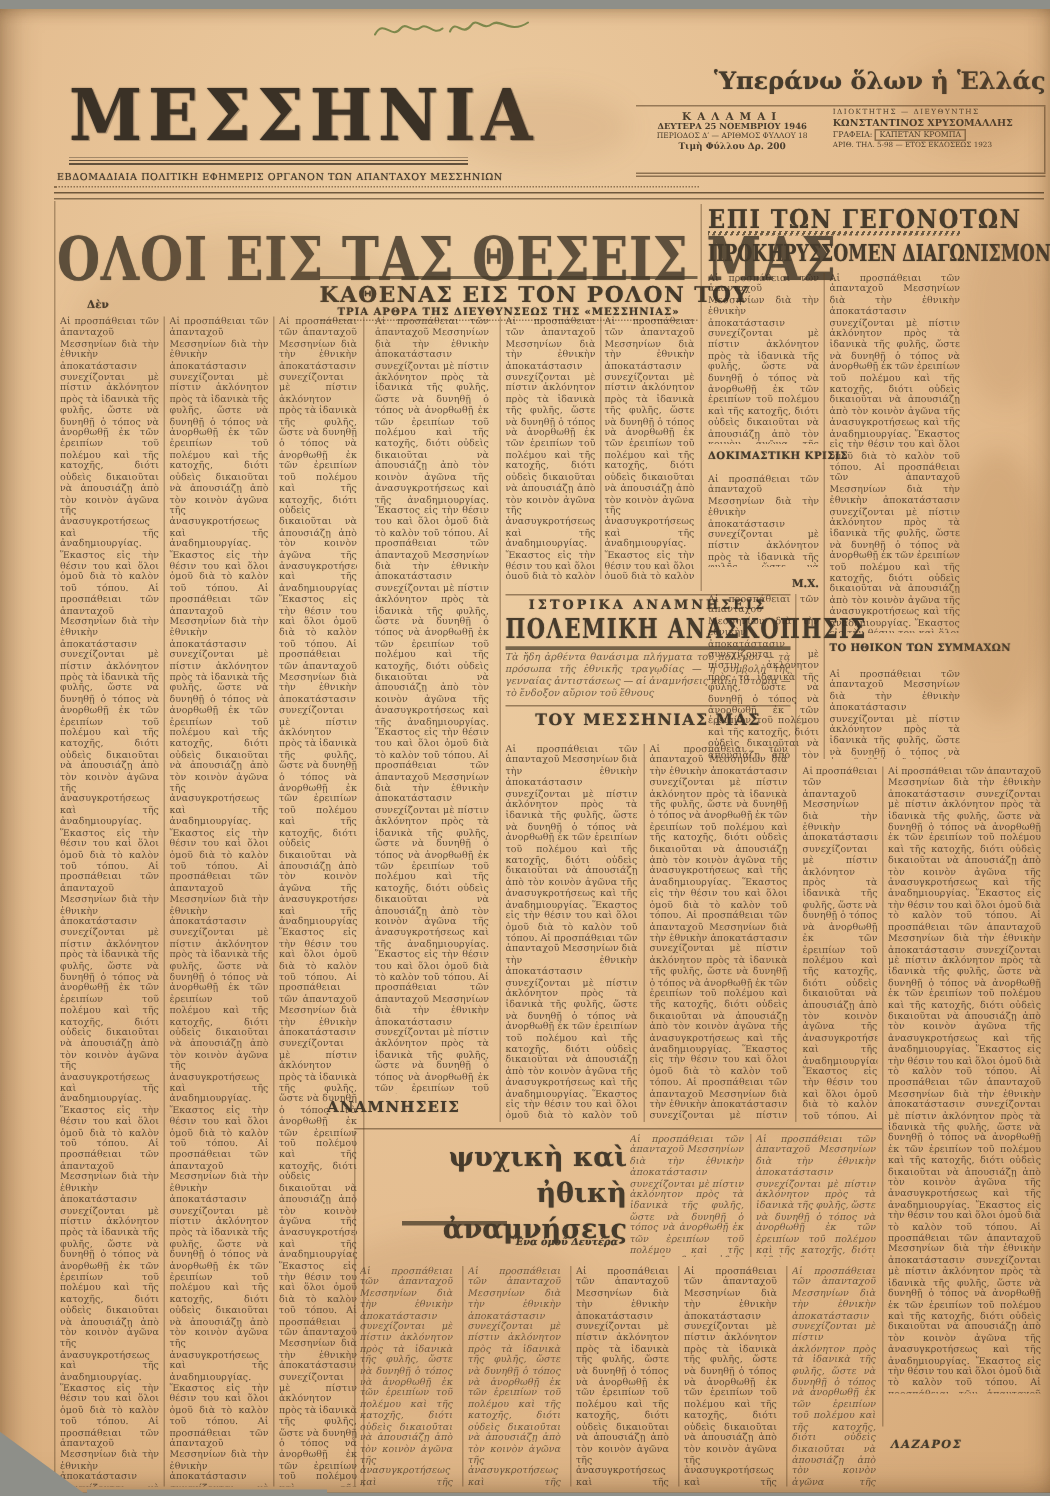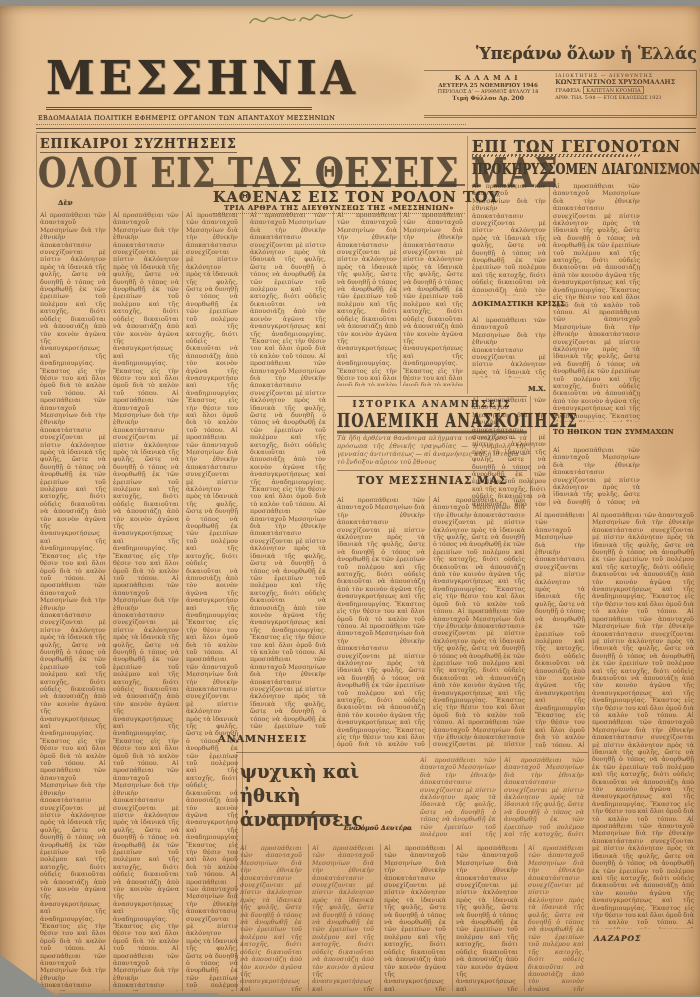--- a/index.html
+++ b/index.html
@@ -79,24 +79,23 @@
         <span>ΓΡΑΦΕΙΑ:</span>
         <span class="boxed">ΚΑΠΕΤΑΝ ΚΡΟΜΠΑ</span>
       </div>
       <div style="font-size:4.8px;margin-top:1.5px;white-space:nowrap;">ΑΡΙΘ. ΤΗΛ. 5-98 — ΕΤΟΣ ΕΚΔΟΣΕΩΣ 1923</div>
     </div>
   </div>
 
   <div class="abs double-rule" style="left:36px;top:122px;width:660px;"></div>
   <div class="vr" style="left:36px;top:128px;height:860px;"></div>
 
-  <div class="abs ink" style="left:40px;top:130px;font-size:12.5px;font-weight:bold;letter-spacing:1px;border-bottom:1.5px solid rgba(70,58,40,.7);padding-bottom:1px;">ΕΠΙΚΑΙΡΟΙ ΣΥΖΗΤΗΣΕΙΣ</div>
   <div class="abs headline-main ink" style="left:38px;top:143px;width:430px;">ΟΛΟΙ ΕΙΣ ΤΑΣ ΘΕΣΕΙΣ ΜΑΣ</div>
   <div class="abs ink" style="left:213px;top:178px;width:252px;font-size:14.5px;font-weight:bold;text-align:center;letter-spacing:1px;border-top:2px solid rgba(70,58,40,.7);padding-top:2px;white-space:nowrap;">ΚΑΘΕΝΑΣ ΕΙΣ ΤΟΝ ΡΟΛΟΝ ΤΟΥ</div>
-  <div class="abs ink" style="left:213px;top:198px;width:252px;font-size:6.8px;font-weight:bold;text-align:center;letter-spacing:.6px;border-bottom:1px dotted rgba(84,60,34,.6);padding-bottom:1px;white-space:nowrap;">ΤΡΙΑ ΑΡΘΡΑ ΤΗΣ ΔΙΕΥΘΥΝΣΕΩΣ ΤΗΣ «ΜΕΣΣΗΝΙΩΝ»</div>
+  <div class="abs ink" style="left:213px;top:198px;width:252px;font-size:6.8px;font-weight:bold;text-align:center;letter-spacing:.6px;border-bottom:1px dotted rgba(84,60,34,.6);padding-bottom:1px;white-space:nowrap;">ΤΡΙΑ ΑΡΘΡΑ ΤΗΣ ΔΙΕΥΘΥΝΣΕΩΣ ΤΗΣ «ΜΕΣΣΗΝΙΑΣ»</div>
   <div class="abs ink" style="left:58px;top:192px;font-size:7px;font-weight:bold;">Δὲν</div>
 
   <div class="col" style="left:40px;top:205px;width:66px;height:780px;">Αἱ προσπάθειαι τῶν ἁπανταχοῦ Μεσσηνίων διὰ τὴν ἐθνικὴν ἀποκατάστασιν συνεχίζονται μὲ πίστιν ἀκλόνητον πρὸς τὰ ἰδανικὰ τῆς φυλῆς, ὥστε νὰ δυνηθῇ ὁ τόπος νὰ ἀνορθωθῇ ἐκ τῶν ἐρειπίων τοῦ πολέμου καὶ τῆς κατοχῆς, διότι οὐδεὶς δικαιοῦται νὰ ἀπουσιάζῃ ἀπὸ τὸν κοινὸν ἀγῶνα τῆς ἀνασυγκροτήσεως καὶ τῆς ἀναδημιουργίας. Ἕκαστος εἰς τὴν θέσιν του καὶ ὅλοι ὁμοῦ διὰ τὸ καλὸν τοῦ τόπου. Αἱ προσπάθειαι τῶν ἁπανταχοῦ Μεσσηνίων διὰ τὴν ἐθνικὴν ἀποκατάστασιν συνεχίζονται μὲ πίστιν ἀκλόνητον πρὸς τὰ ἰδανικὰ τῆς φυλῆς, ὥστε νὰ δυνηθῇ ὁ τόπος νὰ ἀνορθωθῇ ἐκ τῶν ἐρειπίων τοῦ πολέμου καὶ τῆς κατοχῆς, διότι οὐδεὶς δικαιοῦται νὰ ἀπουσιάζῃ ἀπὸ τὸν κοινὸν ἀγῶνα τῆς ἀνασυγκροτήσεως καὶ τῆς ἀναδημιουργίας. Ἕκαστος εἰς τὴν θέσιν του καὶ ὅλοι ὁμοῦ διὰ τὸ καλὸν τοῦ τόπου. Αἱ προσπάθειαι τῶν ἁπανταχοῦ Μεσσηνίων διὰ τὴν ἐθνικὴν ἀποκατάστασιν συνεχίζονται μὲ πίστιν ἀκλόνητον πρὸς τὰ ἰδανικὰ τῆς φυλῆς, ὥστε νὰ δυνηθῇ ὁ τόπος νὰ ἀνορθωθῇ ἐκ τῶν ἐρειπίων τοῦ πολέμου καὶ τῆς κατοχῆς, διότι οὐδεὶς δικαιοῦται νὰ ἀπουσιάζῃ ἀπὸ τὸν κοινὸν ἀγῶνα τῆς ἀνασυγκροτήσεως καὶ τῆς ἀναδημιουργίας. Ἕκαστος εἰς τὴν θέσιν του καὶ ὅλοι ὁμοῦ διὰ τὸ καλὸν τοῦ τόπου. Αἱ προσπάθειαι τῶν ἁπανταχοῦ Μεσσηνίων διὰ τὴν ἐθνικὴν ἀποκατάστασιν συνεχίζονται μὲ πίστιν ἀκλόνητον πρὸς τὰ ἰδανικὰ τῆς φυλῆς, ὥστε νὰ δυνηθῇ ὁ τόπος νὰ ἀνορθωθῇ ἐκ τῶν ἐρειπίων τοῦ πολέμου καὶ τῆς κατοχῆς, διότι οὐδεὶς δικαιοῦται νὰ ἀπουσιάζῃ ἀπὸ τὸν κοινὸν ἀγῶνα τῆς ἀνασυγκροτήσεως καὶ τῆς ἀναδημιουργίας. Ἕκαστος εἰς τὴν θέσιν του καὶ ὅλοι ὁμοῦ διὰ τὸ καλὸν τοῦ τόπου. Αἱ προσπάθειαι τῶν ἁπανταχοῦ Μεσσηνίων διὰ τὴν ἐθνικὴν ἀποκατάστασιν συνεχίζονται μὲ πίστιν ἀκλόνητον πρὸς τὰ ἰδανικὰ τῆς φυλῆς, ὥστε νὰ δυνηθῇ ὁ τόπος νὰ ἀνορθωθῇ ἐκ τῶν ἐρειπίων τοῦ πολέμου καὶ τῆς κατοχῆς, διότι οὐδεὶς δικαιοῦται νὰ ἀπουσιάζῃ ἀπὸ τὸν κοινὸν ἀγῶνα τῆς ἀνασυγκροτήσεως καὶ τῆς ἀναδημιουργίας. Ἕκαστος εἰς τὴν θέσιν του καὶ ὅλοι ὁμοῦ διὰ τὸ καλὸν τοῦ τόπου. Αἱ προσπάθειαι τῶν ἁπανταχοῦ Μεσσηνίων διὰ τὴν ἐθνικὴν ἀποκατάστασιν συνεχίζονται μὲ πίστιν ἀκλόνητον πρὸς τὰ ἰδανικὰ τῆς φυλῆς, ὥστε νὰ δυνηθῇ ὁ τόπος νὰ ἀνορθωθῇ ἐκ τῶν ἐρειπίων τοῦ πολέμου καὶ τῆς κατοχῆς, διότι οὐδεὶς δικαιοῦται νὰ ἀπουσιάζῃ ἀπὸ τὸν κοινὸν ἀγῶνα τῆς ἀνασυγκροτήσεως καὶ τῆς ἀναδημιουργίας. Ἕκαστος εἰς τὴν θέσιν του καὶ ὅλοι ὁμοῦ διὰ τὸ καλὸν τοῦ τόπου. Αἱ προσπάθειαι τῶν ἁπανταχοῦ Μεσσηνίων διὰ τὴν ἐθνικὴν ἀποκατάστασιν συνεχίζονται μὲ πίστιν ἀκλόνητον πρὸς τὰ ἰδανικὰ τῆς φυλῆς, ὥστε νὰ δυνηθῇ ὁ τόπος νὰ ἀνορθωθῇ ἐκ τῶν ἐρειπίων τοῦ πολέμου καὶ τῆς κατοχῆς, διότι οὐδεὶς δικαιοῦται νὰ ἀπουσιάζῃ ἀπὸ τὸν κοινὸν ἀγῶνα τῆς ἀνασυγκροτήσεως καὶ τῆς ἀναδημιουργίας. Ἕκαστος εἰς τὴν θέσιν του καὶ ὅλοι ὁμοῦ διὰ τὸ καλὸν τοῦ τόπου. </div>
   <div class="vr" style="left:109px;top:205px;height:780px;"></div>
   <div class="col" style="left:113px;top:205px;width:66px;height:780px;">Αἱ προσπάθειαι τῶν ἁπανταχοῦ Μεσσηνίων διὰ τὴν ἐθνικὴν ἀποκατάστασιν συνεχίζονται μὲ πίστιν ἀκλόνητον πρὸς τὰ ἰδανικὰ τῆς φυλῆς, ὥστε νὰ δυνηθῇ ὁ τόπος νὰ ἀνορθωθῇ ἐκ τῶν ἐρειπίων τοῦ πολέμου καὶ τῆς κατοχῆς, διότι οὐδεὶς δικαιοῦται νὰ ἀπουσιάζῃ ἀπὸ τὸν κοινὸν ἀγῶνα τῆς ἀνασυγκροτήσεως καὶ τῆς ἀναδημιουργίας. Ἕκαστος εἰς τὴν θέσιν του καὶ ὅλοι ὁμοῦ διὰ τὸ καλὸν τοῦ τόπου. Αἱ προσπάθειαι τῶν ἁπανταχοῦ Μεσσηνίων διὰ τὴν ἐθνικὴν ἀποκατάστασιν συνεχίζονται μὲ πίστιν ἀκλόνητον πρὸς τὰ ἰδανικὰ τῆς φυλῆς, ὥστε νὰ δυνηθῇ ὁ τόπος νὰ ἀνορθωθῇ ἐκ τῶν ἐρειπίων τοῦ πολέμου καὶ τῆς κατοχῆς, διότι οὐδεὶς δικαιοῦται νὰ ἀπουσιάζῃ ἀπὸ τὸν κοινὸν ἀγῶνα τῆς ἀνασυγκροτήσεως καὶ τῆς ἀναδημιουργίας. Ἕκαστος εἰς τὴν θέσιν του καὶ ὅλοι ὁμοῦ διὰ τὸ καλὸν τοῦ τόπου. Αἱ προσπάθειαι τῶν ἁπανταχοῦ Μεσσηνίων διὰ τὴν ἐθνικὴν ἀποκατάστασιν συνεχίζονται μὲ πίστιν ἀκλόνητον πρὸς τὰ ἰδανικὰ τῆς φυλῆς, ὥστε νὰ δυνηθῇ ὁ τόπος νὰ ἀνορθωθῇ ἐκ τῶν ἐρειπίων τοῦ πολέμου καὶ τῆς κατοχῆς, διότι οὐδεὶς δικαιοῦται νὰ ἀπουσιάζῃ ἀπὸ τὸν κοινὸν ἀγῶνα τῆς ἀνασυγκροτήσεως καὶ τῆς ἀναδημιουργίας. Ἕκαστος εἰς τὴν θέσιν του καὶ ὅλοι ὁμοῦ διὰ τὸ καλὸν τοῦ τόπου. Αἱ προσπάθειαι τῶν ἁπανταχοῦ Μεσσηνίων διὰ τὴν ἐθνικὴν ἀποκατάστασιν συνεχίζονται μὲ πίστιν ἀκλόνητον πρὸς τὰ ἰδανικὰ τῆς φυλῆς, ὥστε νὰ δυνηθῇ ὁ τόπος νὰ ἀνορθωθῇ ἐκ τῶν ἐρειπίων τοῦ πολέμου καὶ τῆς κατοχῆς, διότι οὐδεὶς δικαιοῦται νὰ ἀπουσιάζῃ ἀπὸ τὸν κοινὸν ἀγῶνα τῆς ἀνασυγκροτήσεως καὶ τῆς ἀναδημιουργίας. Ἕκαστος εἰς τὴν θέσιν του καὶ ὅλοι ὁμοῦ διὰ τὸ καλὸν τοῦ τόπου. Αἱ προσπάθειαι τῶν ἁπανταχοῦ Μεσσηνίων διὰ τὴν ἐθνικὴν ἀποκατάστασιν συνεχίζονται μὲ πίστιν ἀκλόνητον πρὸς τὰ ἰδανικὰ τῆς φυλῆς, ὥστε νὰ δυνηθῇ ὁ τόπος νὰ ἀνορθωθῇ ἐκ τῶν ἐρειπίων τοῦ πολέμου καὶ τῆς κατοχῆς, διότι οὐδεὶς δικαιοῦται νὰ ἀπουσιάζῃ ἀπὸ τὸν κοινὸν ἀγῶνα τῆς ἀνασυγκροτήσεως καὶ τῆς ἀναδημιουργίας. Ἕκαστος εἰς τὴν θέσιν του καὶ ὅλοι ὁμοῦ διὰ τὸ καλὸν τοῦ τόπου. Αἱ προσπάθειαι τῶν ἁπανταχοῦ Μεσσηνίων διὰ τὴν ἐθνικὴν ἀποκατάστασιν συνεχίζονται μὲ πίστιν ἀκλόνητον πρὸς τὰ ἰδανικὰ τῆς φυλῆς, ὥστε νὰ δυνηθῇ ὁ τόπος νὰ ἀνορθωθῇ ἐκ τῶν ἐρειπίων τοῦ πολέμου καὶ τῆς κατοχῆς, διότι οὐδεὶς δικαιοῦται νὰ ἀπουσιάζῃ ἀπὸ τὸν κοινὸν ἀγῶνα τῆς ἀνασυγκροτήσεως καὶ τῆς ἀναδημιουργίας. Ἕκαστος εἰς τὴν θέσιν του καὶ ὅλοι ὁμοῦ διὰ τὸ καλὸν τοῦ τόπου. Αἱ προσπάθειαι τῶν ἁπανταχοῦ Μεσσηνίων διὰ τὴν ἐθνικὴν ἀποκατάστασιν συνεχίζονται μὲ πίστιν ἀκλόνητον πρὸς τὰ ἰδανικὰ τῆς φυλῆς, ὥστε νὰ δυνηθῇ ὁ τόπος νὰ ἀνορθωθῇ ἐκ τῶν ἐρειπίων τοῦ πολέμου καὶ τῆς κατοχῆς, διότι οὐδεὶς δικαιοῦται νὰ ἀπουσιάζῃ ἀπὸ τὸν κοινὸν ἀγῶνα τῆς ἀνασυγκροτήσεως καὶ τῆς ἀναδημιουργίας. Ἕκαστος εἰς τὴν θέσιν του καὶ ὅλοι ὁμοῦ διὰ τὸ καλὸν τοῦ τόπου. </div>
   <div class="vr" style="left:182px;top:205px;height:780px;"></div>
   <div class="col" style="left:186px;top:205px;width:52px;height:780px;">Αἱ προσπάθειαι τῶν ἁπανταχοῦ Μεσσηνίων διὰ τὴν ἐθνικὴν ἀποκατάστασιν συνεχίζονται μὲ πίστιν ἀκλόνητον πρὸς τὰ ἰδανικὰ τῆς φυλῆς, ὥστε νὰ δυνηθῇ ὁ τόπος νὰ ἀνορθωθῇ ἐκ τῶν ἐρειπίων τοῦ πολέμου καὶ τῆς κατοχῆς, διότι οὐδεὶς δικαιοῦται νὰ ἀπουσιάζῃ ἀπὸ τὸν κοινὸν ἀγῶνα τῆς ἀνασυγκροτήσεως καὶ τῆς ἀναδημιουργίας. Ἕκαστος εἰς τὴν θέσιν του καὶ ὅλοι ὁμοῦ διὰ τὸ καλὸν τοῦ τόπου. Αἱ προσπάθειαι τῶν ἁπανταχοῦ Μεσσηνίων διὰ τὴν ἐθνικὴν ἀποκατάστασιν συνεχίζονται μὲ πίστιν ἀκλόνητον πρὸς τὰ ἰδανικὰ τῆς φυλῆς, ὥστε νὰ δυνηθῇ ὁ τόπος νὰ ἀνορθωθῇ ἐκ τῶν ἐρειπίων τοῦ πολέμου καὶ τῆς κατοχῆς, διότι οὐδεὶς δικαιοῦται νὰ ἀπουσιάζῃ ἀπὸ τὸν κοινὸν ἀγῶνα τῆς ἀνασυγκροτήσεως καὶ τῆς ἀναδημιουργίας. Ἕκαστος εἰς τὴν θέσιν του καὶ ὅλοι ὁμοῦ διὰ τὸ καλὸν τοῦ τόπου. Αἱ προσπάθειαι τῶν ἁπανταχοῦ Μεσσηνίων διὰ τὴν ἐθνικὴν ἀποκατάστασιν συνεχίζονται μὲ πίστιν ἀκλόνητον πρὸς τὰ ἰδανικὰ τῆς φυλῆς, ὥστε νὰ δυνηθῇ ὁ τόπος νὰ ἀνορθωθῇ ἐκ τῶν ἐρειπίων τοῦ πολέμου καὶ τῆς κατοχῆς, διότι οὐδεὶς δικαιοῦται νὰ ἀπουσιάζῃ ἀπὸ τὸν κοινὸν ἀγῶνα τῆς ἀνασυγκροτήσεως καὶ τῆς ἀναδημιουργίας. Ἕκαστος εἰς τὴν θέσιν του καὶ ὅλοι ὁμοῦ διὰ τὸ καλὸν τοῦ τόπου. Αἱ προσπάθειαι τῶν ἁπανταχοῦ Μεσσηνίων διὰ τὴν ἐθνικὴν ἀποκατάστασιν συνεχίζονται μὲ πίστιν ἀκλόνητον πρὸς τὰ ἰδανικὰ τῆς φυλῆς, ὥστε νὰ δυνηθῇ ὁ τόπος νὰ ἀνορθωθῇ ἐκ τῶν ἐρειπίων τοῦ πολέμου καὶ τῆς κατοχῆς, διότι οὐδεὶς δικαιοῦται νὰ ἀπουσιάζῃ ἀπὸ τὸν κοινὸν ἀγῶνα τῆς ἀνασυγκροτήσεως καὶ τῆς ἀναδημιουργίας. Ἕκαστος εἰς τὴν θέσιν του καὶ ὅλοι ὁμοῦ διὰ τὸ καλὸν τοῦ τόπου. Αἱ προσπάθειαι τῶν ἁπανταχοῦ Μεσσηνίων διὰ τὴν ἐθνικὴν ἀποκατάστασιν συνεχίζονται μὲ πίστιν ἀκλόνητον πρὸς τὰ ἰδανικὰ τῆς φυλῆς, ὥστε νὰ δυνηθῇ ὁ τόπος νὰ ἀνορθωθῇ ἐκ τῶν ἐρειπίων τοῦ πολέμου καὶ τῆς κατοχῆς, διότι οὐδεὶς δικαιοῦται νὰ ἀπουσιάζῃ ἀπὸ τὸν κοινὸν ἀγῶνα τῆς ἀνασυγκροτήσεως καὶ τῆς ἀναδημιουργίας. Ἕκαστος εἰς τὴν θέσιν του καὶ ὅλοι ὁμοῦ διὰ τὸ καλὸν τοῦ τόπου. Αἱ προσπάθειαι τῶν ἁπανταχοῦ Μεσσηνίων διὰ τὴν ἐθνικὴν ἀποκατάστασιν συνεχίζονται μὲ πίστιν ἀκλόνητον πρὸς τὰ ἰδανικὰ τῆς φυλῆς, ὥστε νὰ δυνηθῇ ὁ τόπος νὰ ἀνορθωθῇ ἐκ τῶν ἐρειπίων τοῦ πολέμου καὶ τῆς κατοχῆς, διότι οὐδεὶς δικαιοῦται νὰ ἀπουσιάζῃ ἀπὸ τὸν κοινὸν ἀγῶνα τῆς ἀνασυγκροτήσεως καὶ τῆς ἀναδημιουργίας. Ἕκαστος εἰς τὴν θέσιν του καὶ ὅλοι ὁμοῦ διὰ τὸ καλὸν τοῦ τόπου. </div>
   <div class="vr" style="left:242px;top:205px;height:780px;"></div>
   <div class="col" style="left:250px;top:205px;width:76px;height:518px;">Αἱ προσπάθειαι τῶν ἁπανταχοῦ Μεσσηνίων διὰ τὴν ἐθνικὴν ἀποκατάστασιν συνεχίζονται μὲ πίστιν ἀκλόνητον πρὸς τὰ ἰδανικὰ τῆς φυλῆς, ὥστε νὰ δυνηθῇ ὁ τόπος νὰ ἀνορθωθῇ ἐκ τῶν ἐρειπίων τοῦ πολέμου καὶ τῆς κατοχῆς, διότι οὐδεὶς δικαιοῦται νὰ ἀπουσιάζῃ ἀπὸ τὸν κοινὸν ἀγῶνα τῆς ἀνασυγκροτήσεως καὶ τῆς ἀναδημιουργίας. Ἕκαστος εἰς τὴν θέσιν του καὶ ὅλοι ὁμοῦ διὰ τὸ καλὸν τοῦ τόπου. Αἱ προσπάθειαι τῶν ἁπανταχοῦ Μεσσηνίων διὰ τὴν ἐθνικὴν ἀποκατάστασιν συνεχίζονται μὲ πίστιν ἀκλόνητον πρὸς τὰ ἰδανικὰ τῆς φυλῆς, ὥστε νὰ δυνηθῇ ὁ τόπος νὰ ἀνορθωθῇ ἐκ τῶν ἐρειπίων τοῦ πολέμου καὶ τῆς κατοχῆς, διότι οὐδεὶς δικαιοῦται νὰ ἀπουσιάζῃ ἀπὸ τὸν κοινὸν ἀγῶνα τῆς ἀνασυγκροτήσεως καὶ τῆς ἀναδημιουργίας. Ἕκαστος εἰς τὴν θέσιν του καὶ ὅλοι ὁμοῦ διὰ τὸ καλὸν τοῦ τόπου. Αἱ προσπάθειαι τῶν ἁπανταχοῦ Μεσσηνίων διὰ τὴν ἐθνικὴν ἀποκατάστασιν συνεχίζονται μὲ πίστιν ἀκλόνητον πρὸς τὰ ἰδανικὰ τῆς φυλῆς, ὥστε νὰ δυνηθῇ ὁ τόπος νὰ ἀνορθωθῇ ἐκ τῶν ἐρειπίων τοῦ πολέμου καὶ τῆς κατοχῆς, διότι οὐδεὶς δικαιοῦται νὰ ἀπουσιάζῃ ἀπὸ τὸν κοινὸν ἀγῶνα τῆς ἀνασυγκροτήσεως καὶ τῆς ἀναδημιουργίας. Ἕκαστος εἰς τὴν θέσιν του καὶ ὅλοι ὁμοῦ διὰ τὸ καλὸν τοῦ τόπου. Αἱ προσπάθειαι τῶν ἁπανταχοῦ Μεσσηνίων διὰ τὴν ἐθνικὴν ἀποκατάστασιν συνεχίζονται μὲ πίστιν ἀκλόνητον πρὸς τὰ ἰδανικὰ τῆς φυλῆς, ὥστε νὰ δυνηθῇ ὁ τόπος νὰ ἀνορθωθῇ ἐκ τῶν ἐρειπίων τοῦ πολέμου καὶ τῆς κατοχῆς, διότι οὐδεὶς δικαιοῦται νὰ ἀπουσιάζῃ ἀπὸ τὸν κοινὸν ἀγῶνα τῆς ἀνασυγκροτήσεως καὶ τῆς ἀναδημιουργίας. Ἕκαστος εἰς τὴν θέσιν του καὶ ὅλοι ὁμοῦ διὰ τὸ καλὸν τοῦ τόπου. Αἱ προσπάθειαι τῶν ἁπανταχοῦ Μεσσηνίων διὰ τὴν ἐθνικὴν ἀποκατάστασιν συνεχίζονται μὲ πίστιν ἀκλόνητον πρὸς τὰ ἰδανικὰ τῆς φυλῆς, ὥστε νὰ δυνηθῇ ὁ τόπος νὰ ἀνορθωθῇ ἐκ τῶν ἐρειπίων τοῦ πολέμου καὶ τῆς κατοχῆς, διότι οὐδεὶς δικαιοῦται νὰ ἀπουσιάζῃ ἀπὸ τὸν κοινὸν ἀγῶνα τῆς ἀνασυγκροτήσεως καὶ τῆς ἀναδημιουργίας. Ἕκαστος εἰς τὴν θέσιν του καὶ ὅλοι ὁμοῦ διὰ τὸ καλὸν τοῦ τόπου. </div>
   <div class="vr" style="left:333px;top:205px;height:537px;"></div>
@@ -130,26 +129,26 @@
   <div class="abs ink" style="left:472px;top:378px;width:74px;text-align:right;font-size:7px;font-weight:bold;">Μ.Χ.</div>
   <div class="col" style="left:472px;top:390px;width:74px;height:110px;">Αἱ προσπάθειαι τῶν ἁπανταχοῦ Μεσσηνίων διὰ τὴν ἐθνικὴν ἀποκατάστασιν συνεχίζονται μὲ πίστιν ἀκλόνητον πρὸς τὰ ἰδανικὰ τῆς φυλῆς, ὥστε νὰ δυνηθῇ ὁ τόπος νὰ ἀνορθωθῇ ἐκ τῶν ἐρειπίων τοῦ πολέμου καὶ τῆς κατοχῆς, διότι οὐδεὶς δικαιοῦται νὰ ἀπουσιάζῃ ἀπὸ τὸν κοινὸν ἀγῶνα τῆς ἀνασυγκροτήσεως καὶ τῆς ἀναδημιουργίας. Ἕκαστος εἰς τὴν θέσιν του καὶ ὅλοι ὁμοῦ διὰ τὸ καλὸν τοῦ τόπου. Αἱ προσπάθειαι τῶν ἁπανταχοῦ Μεσσηνίων διὰ τὴν ἐθνικὴν ἀποκατάστασιν συνεχίζονται μὲ πίστιν ἀκλόνητον πρὸς τὰ ἰδανικὰ τῆς φυλῆς, ὥστε νὰ δυνηθῇ ὁ τόπος νὰ ἀνορθωθῇ ἐκ τῶν ἐρειπίων τοῦ πολέμου καὶ τῆς κατοχῆς, διότι οὐδεὶς δικαιοῦται νὰ ἀπουσιάζῃ ἀπὸ τὸν κοινὸν ἀγῶνα τῆς ἀνασυγκροτήσεως καὶ τῆς ἀναδημιουργίας. Ἕκαστος εἰς τὴν θέσιν του καὶ ὅλοι ὁμοῦ διὰ τὸ καλὸν τοῦ τόπου. </div>
   <div class="vr" style="left:549px;top:176px;height:324px;"></div>
   <div class="col" style="left:553px;top:176px;width:87px;height:240px;">Αἱ προσπάθειαι τῶν ἁπανταχοῦ Μεσσηνίων διὰ τὴν ἐθνικὴν ἀποκατάστασιν συνεχίζονται μὲ πίστιν ἀκλόνητον πρὸς τὰ ἰδανικὰ τῆς φυλῆς, ὥστε νὰ δυνηθῇ ὁ τόπος νὰ ἀνορθωθῇ ἐκ τῶν ἐρειπίων τοῦ πολέμου καὶ τῆς κατοχῆς, διότι οὐδεὶς δικαιοῦται νὰ ἀπουσιάζῃ ἀπὸ τὸν κοινὸν ἀγῶνα τῆς ἀνασυγκροτήσεως καὶ τῆς ἀναδημιουργίας. Ἕκαστος εἰς τὴν θέσιν του καὶ ὅλοι ὁμοῦ διὰ τὸ καλὸν τοῦ τόπου. Αἱ προσπάθειαι τῶν ἁπανταχοῦ Μεσσηνίων διὰ τὴν ἐθνικὴν ἀποκατάστασιν συνεχίζονται μὲ πίστιν ἀκλόνητον πρὸς τὰ ἰδανικὰ τῆς φυλῆς, ὥστε νὰ δυνηθῇ ὁ τόπος νὰ ἀνορθωθῇ ἐκ τῶν ἐρειπίων τοῦ πολέμου καὶ τῆς κατοχῆς, διότι οὐδεὶς δικαιοῦται νὰ ἀπουσιάζῃ ἀπὸ τὸν κοινὸν ἀγῶνα τῆς ἀνασυγκροτήσεως καὶ τῆς ἀναδημιουργίας. Ἕκαστος εἰς τὴν θέσιν του καὶ ὅλοι ὁμοῦ διὰ τὸ καλὸν τοῦ τόπου. Αἱ προσπάθειαι τῶν ἁπανταχοῦ Μεσσηνίων διὰ τὴν ἐθνικὴν ἀποκατάστασιν συνεχίζονται μὲ πίστιν ἀκλόνητον πρὸς τὰ ἰδανικὰ τῆς φυλῆς, ὥστε νὰ δυνηθῇ ὁ τόπος νὰ ἀνορθωθῇ ἐκ τῶν ἐρειπίων τοῦ πολέμου καὶ τῆς κατοχῆς, διότι οὐδεὶς δικαιοῦται νὰ ἀπουσιάζῃ ἀπὸ τὸν κοινὸν ἀγῶνα τῆς ἀνασυγκροτήσεως καὶ τῆς ἀναδημιουργίας. Ἕκαστος εἰς τὴν θέσιν του καὶ ὅλοι ὁμοῦ διὰ τὸ καλὸν τοῦ τόπου. Αἱ προσπάθειαι τῶν ἁπανταχοῦ Μεσσηνίων διὰ τὴν ἐθνικὴν ἀποκατάστασιν συνεχίζονται μὲ πίστιν ἀκλόνητον πρὸς τὰ ἰδανικὰ τῆς φυλῆς, ὥστε νὰ δυνηθῇ ὁ τόπος νὰ ἀνορθωθῇ ἐκ τῶν ἐρειπίων τοῦ πολέμου καὶ τῆς κατοχῆς, διότι οὐδεὶς δικαιοῦται νὰ ἀπουσιάζῃ ἀπὸ τὸν κοινὸν ἀγῶνα τῆς ἀνασυγκροτήσεως καὶ τῆς ἀναδημιουργίας. Ἕκαστος εἰς τὴν θέσιν του καὶ ὅλοι ὁμοῦ διὰ τὸ καλὸν τοῦ τόπου. </div>
   <div class="abs ink small-caps-head" style="left:553px;top:422px;width:87px;font-size:6.8px;letter-spacing:.2px;white-space:nowrap;">ΤΟ ΗΘΙΚΟΝ ΤΩΝ ΣΥΜΜΑΧΩΝ</div>
   <div class="col" style="left:553px;top:440px;width:87px;height:60px;">Αἱ προσπάθειαι τῶν ἁπανταχοῦ Μεσσηνίων διὰ τὴν ἐθνικὴν ἀποκατάστασιν συνεχίζονται μὲ πίστιν ἀκλόνητον πρὸς τὰ ἰδανικὰ τῆς φυλῆς, ὥστε νὰ δυνηθῇ ὁ τόπος νὰ ἀνορθωθῇ ἐκ τῶν ἐρειπίων τοῦ πολέμου καὶ τῆς κατοχῆς, διότι οὐδεὶς δικαιοῦται νὰ ἀπουσιάζῃ ἀπὸ τὸν κοινὸν ἀγῶνα τῆς ἀνασυγκροτήσεως καὶ τῆς ἀναδημιουργίας. Ἕκαστος εἰς τὴν θέσιν του καὶ ὅλοι ὁμοῦ διὰ τὸ καλὸν τοῦ τόπου. Αἱ προσπάθειαι τῶν ἁπανταχοῦ Μεσσηνίων διὰ τὴν ἐθνικὴν ἀποκατάστασιν συνεχίζονται μὲ πίστιν ἀκλόνητον πρὸς τὰ ἰδανικὰ τῆς φυλῆς, ὥστε νὰ δυνηθῇ ὁ τόπος νὰ ἀνορθωθῇ ἐκ τῶν ἐρειπίων τοῦ πολέμου καὶ τῆς κατοχῆς, διότι οὐδεὶς δικαιοῦται νὰ ἀπουσιάζῃ ἀπὸ τὸν κοινὸν ἀγῶνα τῆς ἀνασυγκροτήσεως καὶ τῆς ἀναδημιουργίας. Ἕκαστος εἰς τὴν θέσιν του καὶ ὅλοι ὁμοῦ διὰ τὸ καλὸν τοῦ τόπου. </div>
 
   <div class="col" style="left:535px;top:505px;width:50px;height:237px;">Αἱ προσπάθειαι τῶν ἁπανταχοῦ Μεσσηνίων διὰ τὴν ἐθνικὴν ἀποκατάστασιν συνεχίζονται μὲ πίστιν ἀκλόνητον πρὸς τὰ ἰδανικὰ τῆς φυλῆς, ὥστε νὰ δυνηθῇ ὁ τόπος νὰ ἀνορθωθῇ ἐκ τῶν ἐρειπίων τοῦ πολέμου καὶ τῆς κατοχῆς, διότι οὐδεὶς δικαιοῦται νὰ ἀπουσιάζῃ ἀπὸ τὸν κοινὸν ἀγῶνα τῆς ἀνασυγκροτήσεως καὶ τῆς ἀναδημιουργίας. Ἕκαστος εἰς τὴν θέσιν του καὶ ὅλοι ὁμοῦ διὰ τὸ καλὸν τοῦ τόπου. Αἱ προσπάθειαι τῶν ἁπανταχοῦ Μεσσηνίων διὰ τὴν ἐθνικὴν ἀποκατάστασιν συνεχίζονται μὲ πίστιν ἀκλόνητον πρὸς τὰ ἰδανικὰ τῆς φυλῆς, ὥστε νὰ δυνηθῇ ὁ τόπος νὰ ἀνορθωθῇ ἐκ τῶν ἐρειπίων τοῦ πολέμου καὶ τῆς κατοχῆς, διότι οὐδεὶς δικαιοῦται νὰ ἀπουσιάζῃ ἀπὸ τὸν κοινὸν ἀγῶνα τῆς ἀνασυγκροτήσεως καὶ τῆς ἀναδημιουργίας. Ἕκαστος εἰς τὴν θέσιν του καὶ ὅλοι ὁμοῦ διὰ τὸ καλὸν τοῦ τόπου. Αἱ προσπάθειαι τῶν ἁπανταχοῦ Μεσσηνίων διὰ τὴν ἐθνικὴν ἀποκατάστασιν συνεχίζονται μὲ πίστιν ἀκλόνητον πρὸς τὰ ἰδανικὰ τῆς φυλῆς, ὥστε νὰ δυνηθῇ ὁ τόπος νὰ ἀνορθωθῇ ἐκ τῶν ἐρειπίων τοῦ πολέμου καὶ τῆς κατοχῆς, διότι οὐδεὶς δικαιοῦται νὰ ἀπουσιάζῃ ἀπὸ τὸν κοινὸν ἀγῶνα τῆς ἀνασυγκροτήσεως καὶ τῆς ἀναδημιουργίας. Ἕκαστος εἰς τὴν θέσιν του καὶ ὅλοι ὁμοῦ διὰ τὸ καλὸν τοῦ τόπου. </div>
   <div class="vr" style="left:588px;top:505px;height:440px;"></div>
   <div class="col" style="left:592px;top:505px;width:102px;height:418px;">Αἱ προσπάθειαι τῶν ἁπανταχοῦ Μεσσηνίων διὰ τὴν ἐθνικὴν ἀποκατάστασιν συνεχίζονται μὲ πίστιν ἀκλόνητον πρὸς τὰ ἰδανικὰ τῆς φυλῆς, ὥστε νὰ δυνηθῇ ὁ τόπος νὰ ἀνορθωθῇ ἐκ τῶν ἐρειπίων τοῦ πολέμου καὶ τῆς κατοχῆς, διότι οὐδεὶς δικαιοῦται νὰ ἀπουσιάζῃ ἀπὸ τὸν κοινὸν ἀγῶνα τῆς ἀνασυγκροτήσεως καὶ τῆς ἀναδημιουργίας. Ἕκαστος εἰς τὴν θέσιν του καὶ ὅλοι ὁμοῦ διὰ τὸ καλὸν τοῦ τόπου. Αἱ προσπάθειαι τῶν ἁπανταχοῦ Μεσσηνίων διὰ τὴν ἐθνικὴν ἀποκατάστασιν συνεχίζονται μὲ πίστιν ἀκλόνητον πρὸς τὰ ἰδανικὰ τῆς φυλῆς, ὥστε νὰ δυνηθῇ ὁ τόπος νὰ ἀνορθωθῇ ἐκ τῶν ἐρειπίων τοῦ πολέμου καὶ τῆς κατοχῆς, διότι οὐδεὶς δικαιοῦται νὰ ἀπουσιάζῃ ἀπὸ τὸν κοινὸν ἀγῶνα τῆς ἀνασυγκροτήσεως καὶ τῆς ἀναδημιουργίας. Ἕκαστος εἰς τὴν θέσιν του καὶ ὅλοι ὁμοῦ διὰ τὸ καλὸν τοῦ τόπου. Αἱ προσπάθειαι τῶν ἁπανταχοῦ Μεσσηνίων διὰ τὴν ἐθνικὴν ἀποκατάστασιν συνεχίζονται μὲ πίστιν ἀκλόνητον πρὸς τὰ ἰδανικὰ τῆς φυλῆς, ὥστε νὰ δυνηθῇ ὁ τόπος νὰ ἀνορθωθῇ ἐκ τῶν ἐρειπίων τοῦ πολέμου καὶ τῆς κατοχῆς, διότι οὐδεὶς δικαιοῦται νὰ ἀπουσιάζῃ ἀπὸ τὸν κοινὸν ἀγῶνα τῆς ἀνασυγκροτήσεως καὶ τῆς ἀναδημιουργίας. Ἕκαστος εἰς τὴν θέσιν του καὶ ὅλοι ὁμοῦ διὰ τὸ καλὸν τοῦ τόπου. Αἱ προσπάθειαι τῶν ἁπανταχοῦ Μεσσηνίων διὰ τὴν ἐθνικὴν ἀποκατάστασιν συνεχίζονται μὲ πίστιν ἀκλόνητον πρὸς τὰ ἰδανικὰ τῆς φυλῆς, ὥστε νὰ δυνηθῇ ὁ τόπος νὰ ἀνορθωθῇ ἐκ τῶν ἐρειπίων τοῦ πολέμου καὶ τῆς κατοχῆς, διότι οὐδεὶς δικαιοῦται νὰ ἀπουσιάζῃ ἀπὸ τὸν κοινὸν ἀγῶνα τῆς ἀνασυγκροτήσεως καὶ τῆς ἀναδημιουργίας. Ἕκαστος εἰς τὴν θέσιν του καὶ ὅλοι ὁμοῦ διὰ τὸ καλὸν τοῦ τόπου. Αἱ προσπάθειαι τῶν ἁπανταχοῦ Μεσσηνίων διὰ τὴν ἐθνικὴν ἀποκατάστασιν συνεχίζονται μὲ πίστιν ἀκλόνητον πρὸς τὰ ἰδανικὰ τῆς φυλῆς, ὥστε νὰ δυνηθῇ ὁ τόπος νὰ ἀνορθωθῇ ἐκ τῶν ἐρειπίων τοῦ πολέμου καὶ τῆς κατοχῆς, διότι οὐδεὶς δικαιοῦται νὰ ἀπουσιάζῃ ἀπὸ τὸν κοινὸν ἀγῶνα τῆς ἀνασυγκροτήσεως καὶ τῆς ἀναδημιουργίας. Ἕκαστος εἰς τὴν θέσιν του καὶ ὅλοι ὁμοῦ διὰ τὸ καλὸν τοῦ τόπου. Αἱ προσπάθειαι τῶν ἁπανταχοῦ Μεσσηνίων διὰ τὴν ἐθνικὴν ἀποκατάστασιν συνεχίζονται μὲ πίστιν ἀκλόνητον πρὸς τὰ ἰδανικὰ τῆς φυλῆς, ὥστε νὰ δυνηθῇ ὁ τόπος νὰ ἀνορθωθῇ ἐκ τῶν ἐρειπίων τοῦ πολέμου καὶ τῆς κατοχῆς, διότι οὐδεὶς δικαιοῦται νὰ ἀπουσιάζῃ ἀπὸ τὸν κοινὸν ἀγῶνα τῆς ἀνασυγκροτήσεως καὶ τῆς ἀναδημιουργίας. Ἕκαστος εἰς τὴν θέσιν του καὶ ὅλοι ὁμοῦ διὰ τὸ καλὸν τοῦ τόπου. </div>
-  <div class="abs ink" style="left:594px;top:928px;font-size:7.5px;font-weight:bold;font-style:italic;letter-spacing:1px;">ΛΑΖΑΡΟΣ</div>
+  <div class="abs ink" style="left:594px;top:952px;font-size:7.5px;font-weight:bold;font-style:italic;letter-spacing:1px;">ΛΑΖΑΡΟΣ</div>
 
   <div class="hr" style="left:236px;top:746px;width:352px;"></div>
   <div class="vr" style="left:236px;top:748px;height:237px;"></div>
 
-  <div class="abs ink" style="left:240px;top:754px;width:178px;font-size:18px;font-weight:bold;line-height:24px;">
+  <div class="abs ink" style="left:240px;top:754px;width:178px;font-size:18px;font-weight:bold;line-height:24px;text-align:right;">
     <div>ψυχικὴ καὶ ἠθικὴ</div>
     <div>ἀναμνήσεις</div>
   </div>
   <div class="abs" style="left:268px;top:808px;width:70px;height:2.5px;background:rgba(70,58,40,.75);"></div>
   <div class="abs ink" style="left:300px;top:818px;width:112px;text-align:right;font-size:6.5px;font-weight:bold;font-style:italic;">Ἕνα ὁμοῦ Δευτέρα</div>
 
   <div class="col it" style="left:420px;top:750px;width:76px;height:82px;">Αἱ προσπάθειαι τῶν ἁπανταχοῦ Μεσσηνίων διὰ τὴν ἐθνικὴν ἀποκατάστασιν συνεχίζονται μὲ πίστιν ἀκλόνητον πρὸς τὰ ἰδανικὰ τῆς φυλῆς, ὥστε νὰ δυνηθῇ ὁ τόπος νὰ ἀνορθωθῇ ἐκ τῶν ἐρειπίων τοῦ πολέμου καὶ τῆς κατοχῆς, διότι οὐδεὶς δικαιοῦται νὰ ἀπουσιάζῃ ἀπὸ τὸν κοινὸν ἀγῶνα τῆς ἀνασυγκροτήσεως καὶ τῆς ἀναδημιουργίας. Ἕκαστος εἰς τὴν θέσιν του καὶ ὅλοι ὁμοῦ διὰ τὸ καλὸν τοῦ τόπου. Αἱ προσπάθειαι τῶν ἁπανταχοῦ Μεσσηνίων διὰ τὴν ἐθνικὴν ἀποκατάστασιν συνεχίζονται μὲ πίστιν ἀκλόνητον πρὸς τὰ ἰδανικὰ τῆς φυλῆς, ὥστε νὰ δυνηθῇ ὁ τόπος νὰ ἀνορθωθῇ ἐκ τῶν ἐρειπίων τοῦ πολέμου καὶ τῆς κατοχῆς, διότι οὐδεὶς δικαιοῦται νὰ ἀπουσιάζῃ ἀπὸ τὸν κοινὸν ἀγῶνα τῆς ἀνασυγκροτήσεως καὶ τῆς ἀναδημιουργίας. Ἕκαστος εἰς τὴν θέσιν του καὶ ὅλοι ὁμοῦ διὰ τὸ καλὸν τοῦ τόπου. </div>
   <div class="vr" style="left:500px;top:750px;height:82px;"></div>
   <div class="col it" style="left:504px;top:750px;width:80px;height:82px;">Αἱ προσπάθειαι τῶν ἁπανταχοῦ Μεσσηνίων διὰ τὴν ἐθνικὴν ἀποκατάστασιν συνεχίζονται μὲ πίστιν ἀκλόνητον πρὸς τὰ ἰδανικὰ τῆς φυλῆς, ὥστε νὰ δυνηθῇ ὁ τόπος νὰ ἀνορθωθῇ ἐκ τῶν ἐρειπίων τοῦ πολέμου καὶ τῆς κατοχῆς, διότι οὐδεὶς δικαιοῦται νὰ ἀπουσιάζῃ ἀπὸ τὸν κοινὸν ἀγῶνα τῆς ἀνασυγκροτήσεως καὶ τῆς ἀναδημιουργίας. Ἕκαστος εἰς τὴν θέσιν του καὶ ὅλοι ὁμοῦ διὰ τὸ καλὸν τοῦ τόπου. Αἱ προσπάθειαι τῶν ἁπανταχοῦ Μεσσηνίων διὰ τὴν ἐθνικὴν ἀποκατάστασιν συνεχίζονται μὲ πίστιν ἀκλόνητον πρὸς τὰ ἰδανικὰ τῆς φυλῆς, ὥστε νὰ δυνηθῇ ὁ τόπος νὰ ἀνορθωθῇ ἐκ τῶν ἐρειπίων τοῦ πολέμου καὶ τῆς κατοχῆς, διότι οὐδεὶς δικαιοῦται νὰ ἀπουσιάζῃ ἀπὸ τὸν κοινὸν ἀγῶνα τῆς ἀνασυγκροτήσεως καὶ τῆς ἀναδημιουργίας. Ἕκαστος εἰς τὴν θέσιν του καὶ ὅλοι ὁμοῦ διὰ τὸ καλὸν τοῦ τόπου. </div>
 

